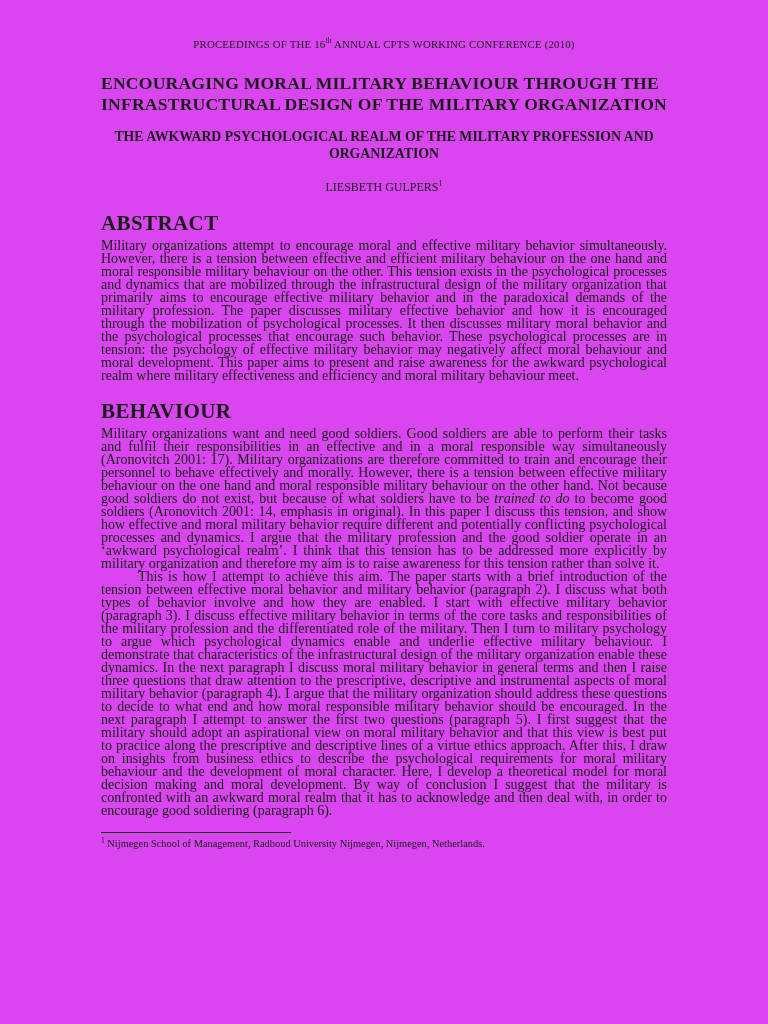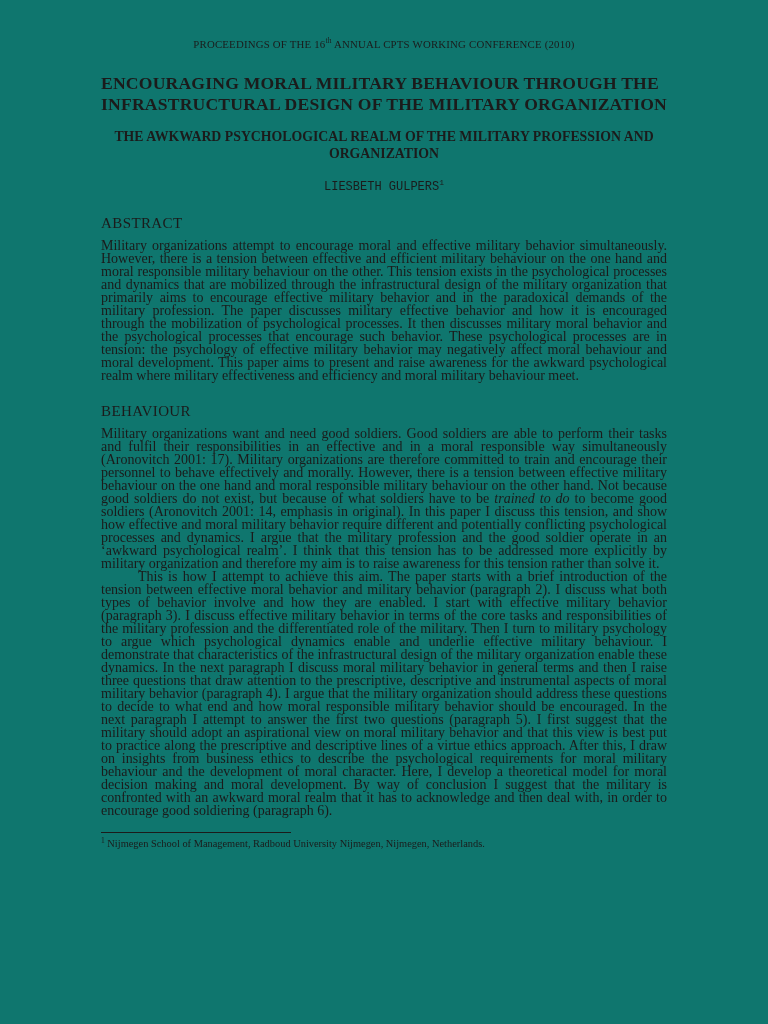--- a/index.html
+++ b/index.html
@@ -4,21 +4,21 @@
 <style>
   html, body {
     margin: 0;
     padding: 0;
     background: #ffffff;
   }
   .page {
     position: relative;
     width: 768px;
     height: 1024px;
-    background: #0f766e;
+    background: #d946ef;
     font-family: "Liberation Serif", serif;
     color: #1b1b1b;
     overflow: hidden;
     box-sizing: border-box;
   }
   .content {
     position: absolute;
     left: 101px;
     top: 0;
     width: 566px;
@@ -51,32 +51,31 @@
     text-align: center;
     font-weight: bold;
     font-size: 13.8px;
     line-height: 16.5px;
   }
   .author {
     margin-top: 18px;
     text-align: center;
     font-size: 12px;
     line-height: 14px;
-    font-family: Liberation Mono, monospace;
   }
   .author sup {
     font-size: 8px;
     vertical-align: super;
     line-height: 0;
   }
   .section-heading {
     margin-top: 21px;
-    font-size: 15px;
+    font-size: 21px;
     line-height: 17px;
-    font-weight: normal;
+    font-weight: bold;
     letter-spacing: 0.4px;
   }
   .intro-heading {
     margin-top: 20px;
     font-size: 13.8px;
     line-height: 16px;
     font-weight: bold;
     letter-spacing: 0.2px;
   }
   .body-para {

